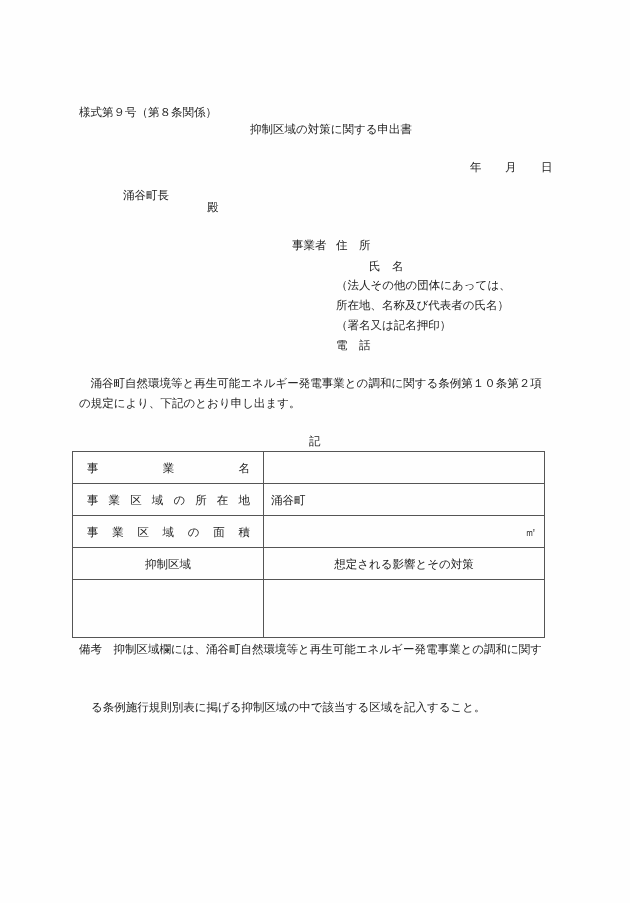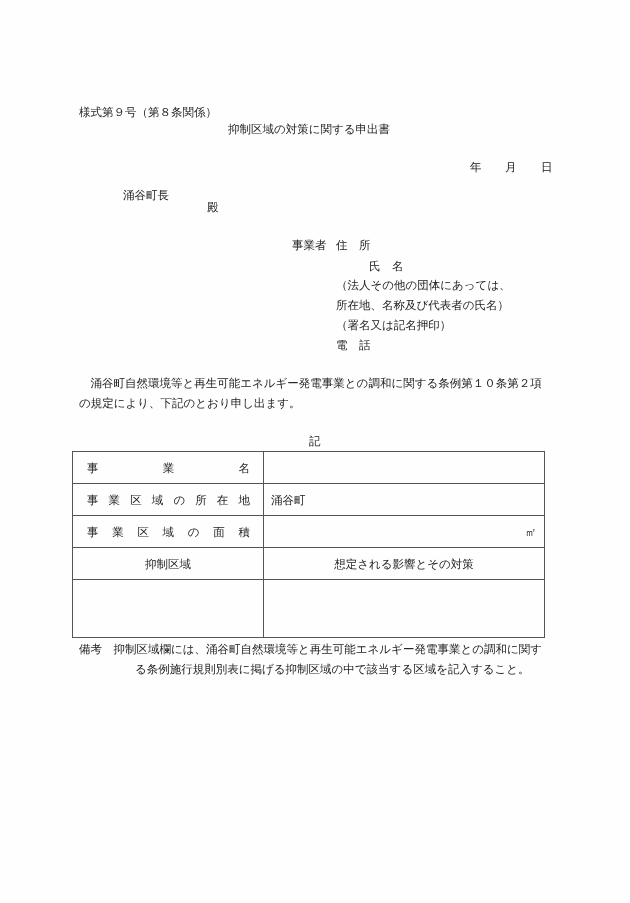--- a/index.html
+++ b/index.html
@@ -14,21 +14,21 @@
   .hline { position: absolute; left: 0; right: 0; height: 0; border-top: 1px solid #555; }
   .vline { position: absolute; top: 0; width: 0; border-left: 1px solid #555; }
   .cell { position: absolute; line-height: 14px; white-space: nowrap; }
   .spread { display: flex; justify-content: space-between; }
 </style>
 </head>
 <body>
 
 <div class="abs" style="left:79px;top:81px;margin-top:24px;">様式第９号（第８条関係）</div>
 
-<div class="abs" style="left:228px;top:122px;">抑制区域の対策に関する申出書</div>
+<div class="abs" style="left:250px;top:122px;">抑制区域の対策に関する申出書</div>
 
 <div>
   <span class="abs" style="left:470px;top:160px;">年</span>
   <span class="abs" style="left:505px;top:160px;">月</span>
   <span class="abs" style="left:541px;top:160px;">日</span>
 </div>
 
 <div>
   <span class="abs" style="left:91px;top:188px;margin-left:32px;">涌谷町長</span>
   <span class="abs" style="left:207px;top:200px;">殿</span>
@@ -91,14 +91,14 @@
 
   <div class="cell" style="left:0;top:105px;width:190px;text-align:center;">抑制区域</div>
   <div class="cell" style="left:191px;top:105px;width:280px;text-align:center;">想定される影響とその対策</div>
 
   <div class="cell" style="left:6px;top:134px;width:178px;height:46px;"></div>
   <div class="cell" style="left:197px;top:134px;width:268px;height:46px;"></div>
 </div>
 
 <div>
   <div class="abs" style="left:79px;top:642px;">備考　抑制区域欄には、涌谷町自然環境等と再生可能エネルギー発電事業との調和に関す</div>
-  <div class="abs" style="left:91px;top:662px;margin-left:44px;">る条例施行規則別表に掲げる抑制区域の中で該当する区域を記入すること。</div>
+  <div class="abs" style="left:91px;top:700px;">る条例施行規則別表に掲げる抑制区域の中で該当する区域を記入すること。</div>
 </div>
 
 </body></html>

